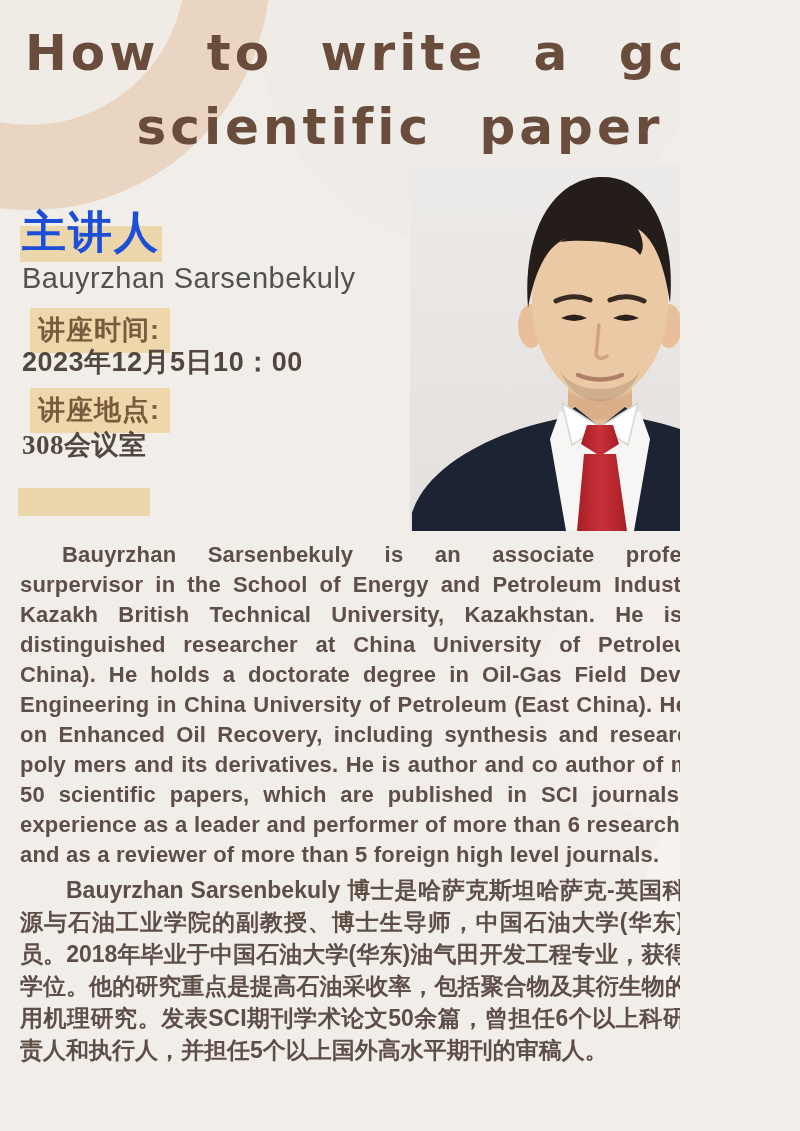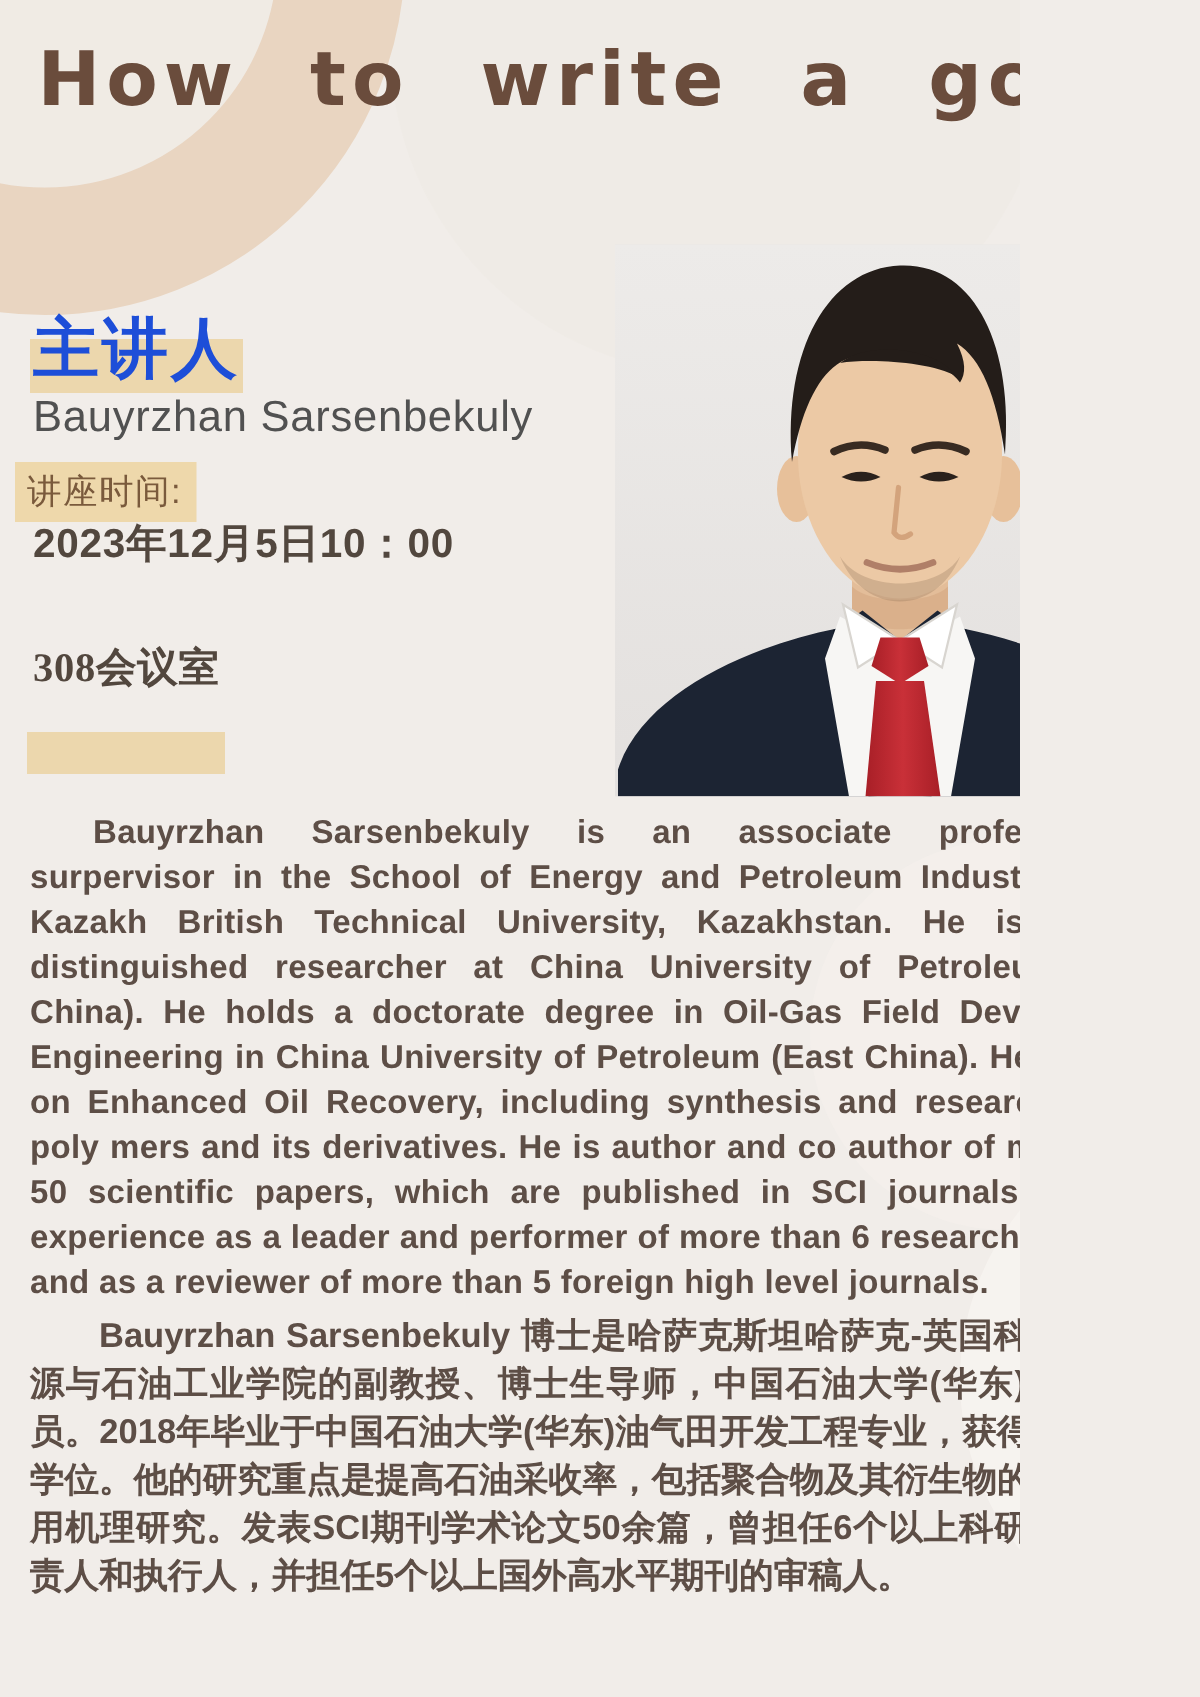--- a/index.html
+++ b/index.html
@@ -48,22 +48,22 @@
 
   .speaker-label{
     position:absolute;left:22px;top:203px;z-index:1;
     font-size:44px;font-weight:700;color:#1d4ed8;letter-spacing:2px;
   }
   .speaker-name{
     position:absolute;left:22px;top:262px;z-index:1;
     font-size:29px;font-weight:400;color:#515151;letter-spacing:.5px;
   }
   .tag{
-    position:absolute;left:10px;z-index:1;display:inline-block;
-    background:#eed8ab;color:#7a5a3c;font-weight:400;font-size:23px;
+    position:absolute;left:30px;z-index:1;display:inline-block;
+    background:#eed8ab;color:#7a5a3c;font-weight:700;font-size:27px;
     padding:4px 10px 5px 8px;letter-spacing:1px;
   }
   .tag-time{top:308px;}
   .tag-loc{top:388px;}
   .val{
     position:absolute;left:22px;z-index:1;
     font-size:27px;font-weight:700;color:#52473e;letter-spacing:.5px;text-align:right;
   }
   .val-time{top:344px;}
   .val-loc{top:427px;font-family:Liberation Serif, serif;}
@@ -99,28 +99,30 @@
 <div class="poster">
 
   <div class="bg-soft-top"></div>
   <div class="bg-inner-circle"></div>
   <div class="bg-ring"></div>
   <div class="bg-soft-mid"></div>
   <div class="bg-soft-right"></div>
 
   <div class="title">
     <div>How to write a good</div>
+    <div>scientific paper</div>
   </div>
 
   <div class="hl hl-speaker"></div>
   <div class="speaker-label">主讲人</div>
   <div class="speaker-name">Bauyrzhan Sarsenbekuly</div>
 
   <div class="tag tag-time">讲座时间:</div>
   <div class="val val-time">2023年12月5日10：00</div>
+  <div class="tag tag-loc">讲座地点:</div>
   <div class="val val-loc">308会议室</div>
 
   <div class="hl hl-bio"></div>
 
   <div class="photo">
     <svg width="380" height="368" viewBox="0 0 380 368" xmlns="http://www.w3.org/2000/svg">
       <defs>
         <linearGradient id="pbg" x1="0" y1="0" x2="0" y2="1">
           <stop offset="0" stop-color="#edebe9"></stop>
           <stop offset="1" stop-color="#e3e0de"></stop>

